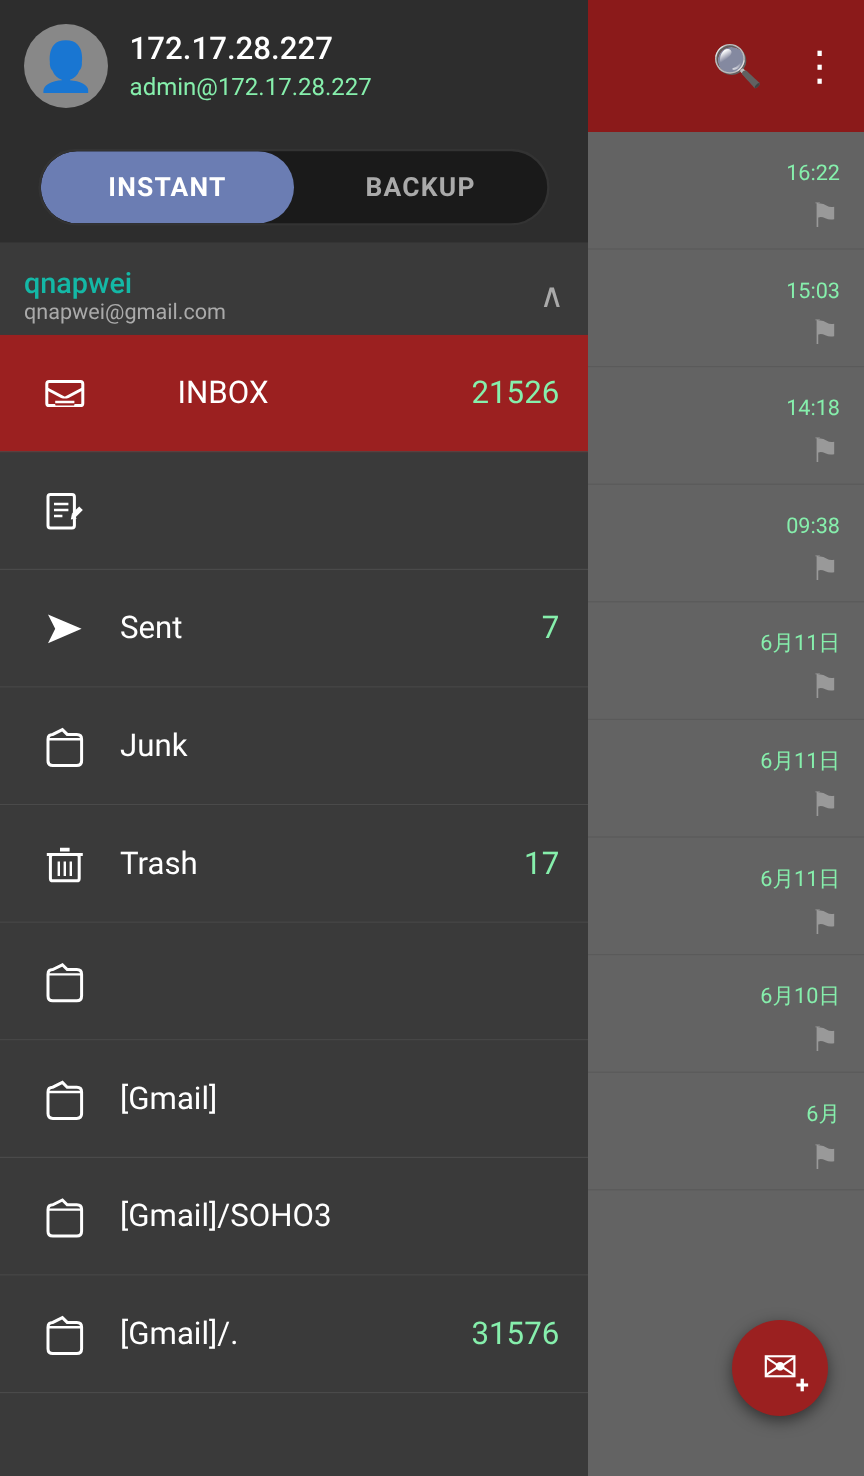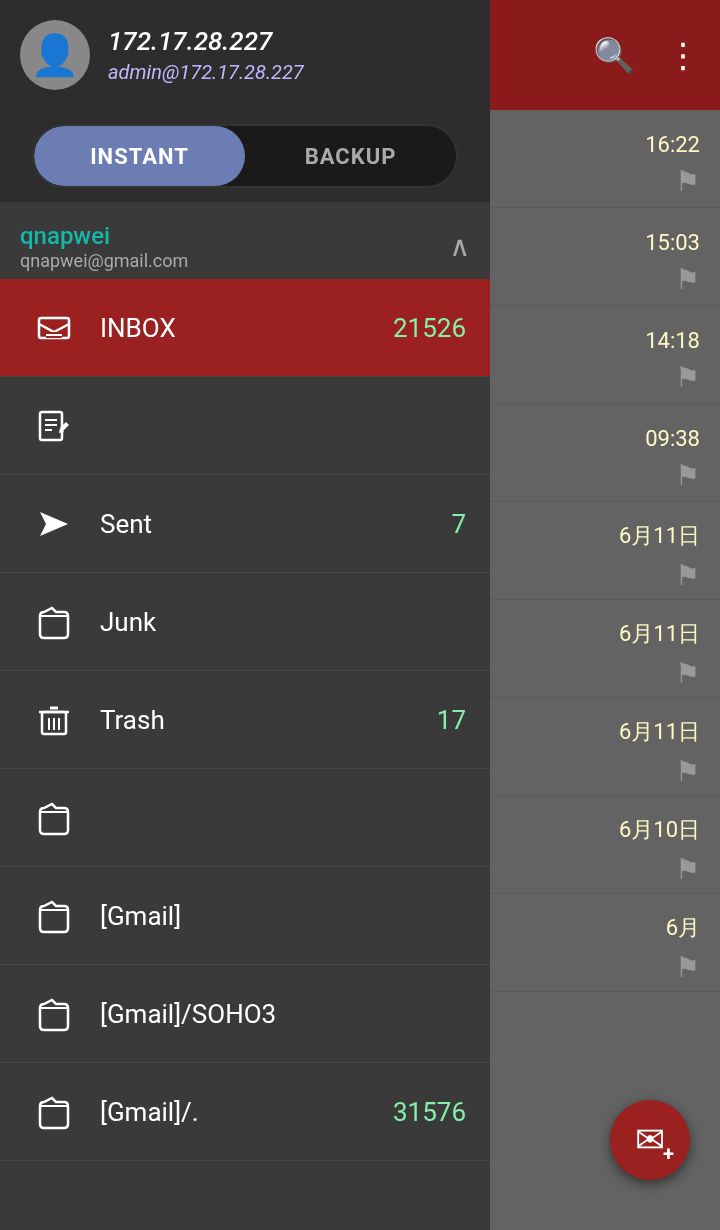--- a/index.html
+++ b/index.html
@@ -33,22 +33,22 @@
     }
 
     .bg-email-meta {
       display: flex;
       flex-direction: column;
       align-items: flex-end;
       gap: 8px;
     }
 
     .bg-email-time {
-      color: #fef9c3;
-      font-size: 22px;
+      color: #86efac;
+      font-size: 18px;
       margin-top: 12px;
     }
 
     .bg-flag-icon {
       color: #999;
       font-size: 28px;
     }
 
     
     .drawer {
@@ -86,31 +86,30 @@
 
     .avatar-icon {
       color: #ccc;
       font-size: 40px;
     }
 
     .header-info {
       display: flex;
       flex-direction: column;
       gap: 4px;
-      font-style: italic;
     }
 
     .header-ip {
       color: #fff;
       font-size: 26px;
       font-weight: 500;
     }
 
     .header-email {
-      color: #c4b5fd;
+      color: #86efac;
       font-size: 20px;
     }
 
     
     .top-toolbar {
       position: absolute;
       top: 0;
       right: 0;
       width: 230px;
       height: 110px;
@@ -209,20 +208,21 @@
       align-items: center;
       padding: 0 24px;
       height: 98px;
       border-bottom: 1px solid #4a4a4a;
       cursor: pointer;
       position: relative;
     }
 
     .folder-item.active {
       background: #9b2020;
+      gap: 48px;
     }
 
     .folder-item:not(.active) {
       background: #3a3a3a;
     }
 
     .folder-icon {
       color: #fff;
       font-size: 36px;
       width: 60px;

